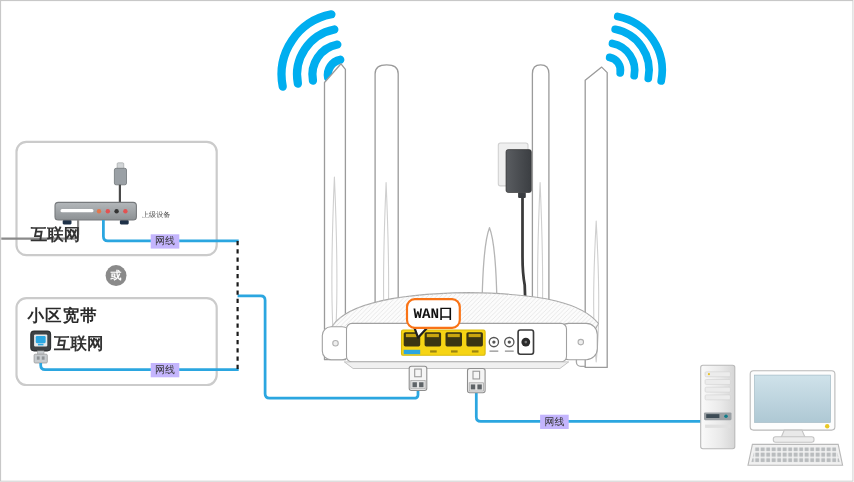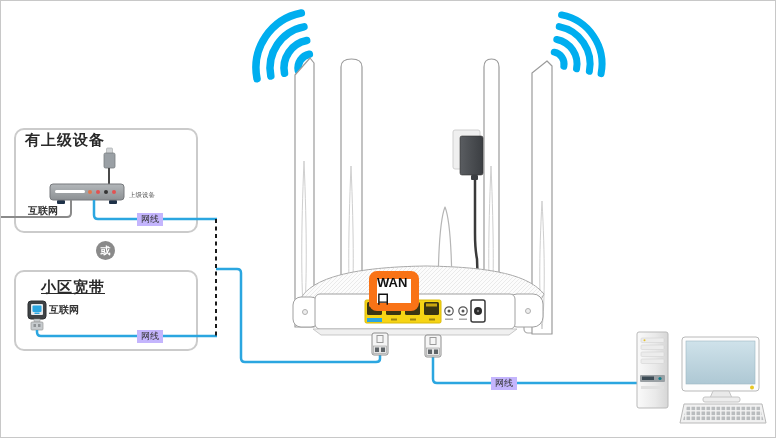--- a/index.html
+++ b/index.html
@@ -10,34 +10,34 @@
   html,body{margin:0;padding:0;background:#fff;}
   body{font-family:"Liberation Sans","DejaVu Sans",sans-serif;}
   .canvas{position:relative;width:776px;height:438px;background:#fff;
           border:1px solid #C8C8C8;box-sizing:border-box;overflow:hidden;}
   .optbox{position:absolute;background:#fff;border:2px solid var(--box-border);
           border-radius:10px;box-sizing:border-box;}
   #box-upstream{left:13px;top:127px;width:184px;height:105px;}
   #box-broadband{left:13px;top:269px;width:184px;height:81px;}
   .box-title{position:absolute;font-size:15px;font-weight:bold;color:#2A2A2A;
              letter-spacing:1px;white-space:nowrap;}
-  .small-label{position:absolute;font-size:10px;font-weight:600;color:#333;
+  .small-label{position:absolute;font-size:15px;font-weight:600;color:#333;
                white-space:nowrap;}
   .tiny-label{position:absolute;font-size:6.5px;color:#555;white-space:nowrap;}
   .cable-label{position:absolute;font-size:9px;color:#333;background:#c4b5fd;
                padding:0 4px;white-space:nowrap;z-index:6;}
   .or-badge{position:absolute;left:95px;top:240px;width:19px;height:19px;
             border-radius:50%;background:var(--or-badge);color:#fff;
             font-size:10px;font-weight:bold;display:flex;align-items:center;
             justify-content:center;z-index:6;}
-  .wan-bubble{position:absolute;left:368px;top:270px;width:50px;height:40px;
-              background:#fff;border:8px solid #f97316;border-radius:8px;
+  .wan-bubble{position:absolute;left:368px;top:270px;width:50px;height:28px;
+              background:#fff;border:2px solid #f97316;border-radius:8px;
               display:flex;align-items:center;justify-content:center;
               font-size:13px;font-weight:bold;color:#111;z-index:7;
-              box-sizing:border-box;}
+              box-sizing:border-box;font-family:Liberation Mono, monospace;}
   svg.art{position:absolute;left:0;top:0;z-index:4;pointer-events:none;}
   .labels{position:absolute;left:0;top:0;width:100%;height:100%;z-index:5;
           pointer-events:none;}
   .labels>*{pointer-events:auto;}
 </style>
 </head>
 <body>
 
 <div class="canvas">
 
@@ -222,28 +222,27 @@
       <path d="M712,390 L728,390 L731,397 L709,397 Z" fill="#E9E9E9" stroke="#C4C4C4"></path>
       <rect x="702" y="396" width="37" height="5" rx="2" fill="#EDEDED" stroke="#C4C4C4"></rect>
     </g>
     <g>
       <path d="M683,403 L761,403 L765,422 L679,422 Z" fill="#F1F1F1" stroke="#B9B9B9"></path>
       <path d="M685.5,405.5 L759,405.5 L762.5,419.5 L682,419.5 Z" fill="url(#keys)"></path>
     </g>
   </svg>
 
   <div class="labels">
-    <div class="box-title" style="left:24px;top:130px;">有上级设备</div>
     <div class="tiny-label" style="left:128px;top:190px;">上级设备</div>
     <div class="small-label" style="left:27px;top:203px;">互联网</div>
     <div class="cable-label" style="left:136px;top:212px;">网线</div>
 
     <div class="or-badge">或</div>
 
-    <div class="box-title" style="left:40px;top:277px;text-decoration:underline;">小区宽带</div>
+    <div class="box-title" style="left:24px;top:277px;">小区宽带</div>
     <div class="small-label" style="left:48px;top:302px;">互联网</div>
     <div class="cable-label" style="left:136px;top:329px;">网线</div>
 
     <div class="wan-bubble">WAN口</div>
 
     <div class="cable-label" style="left:490px;top:376px;">网线</div>
   </div>
 </div>
 
 </body></html>

